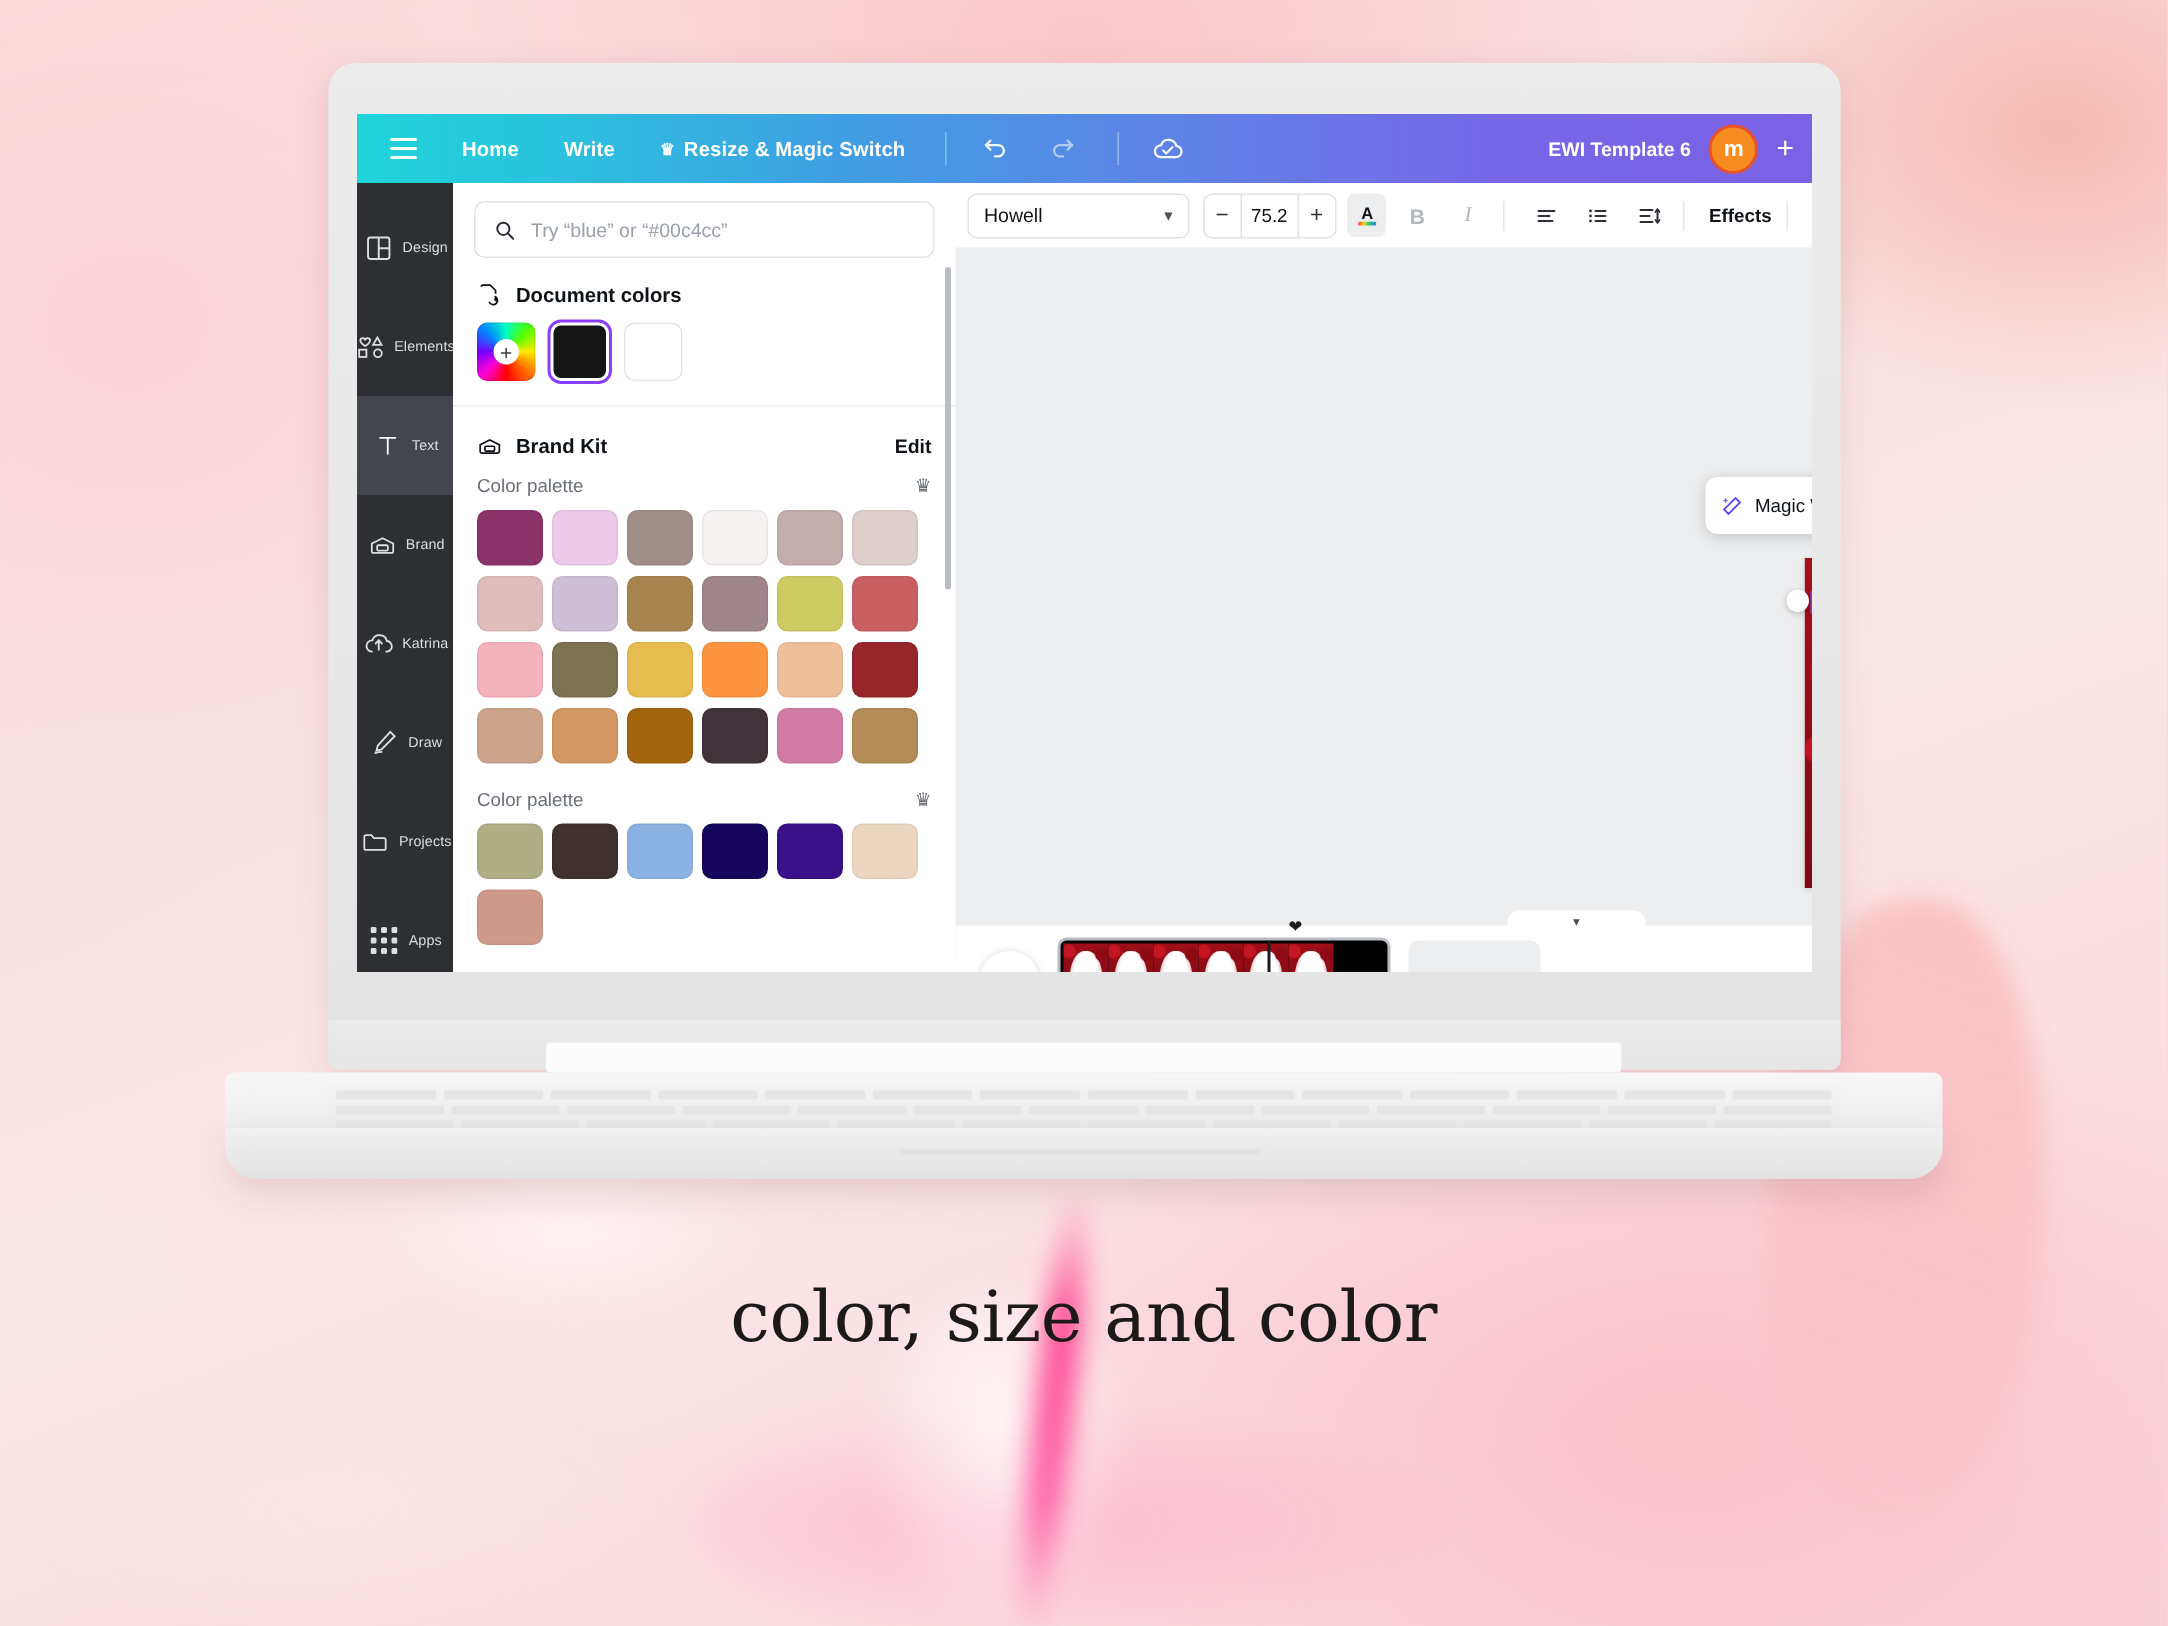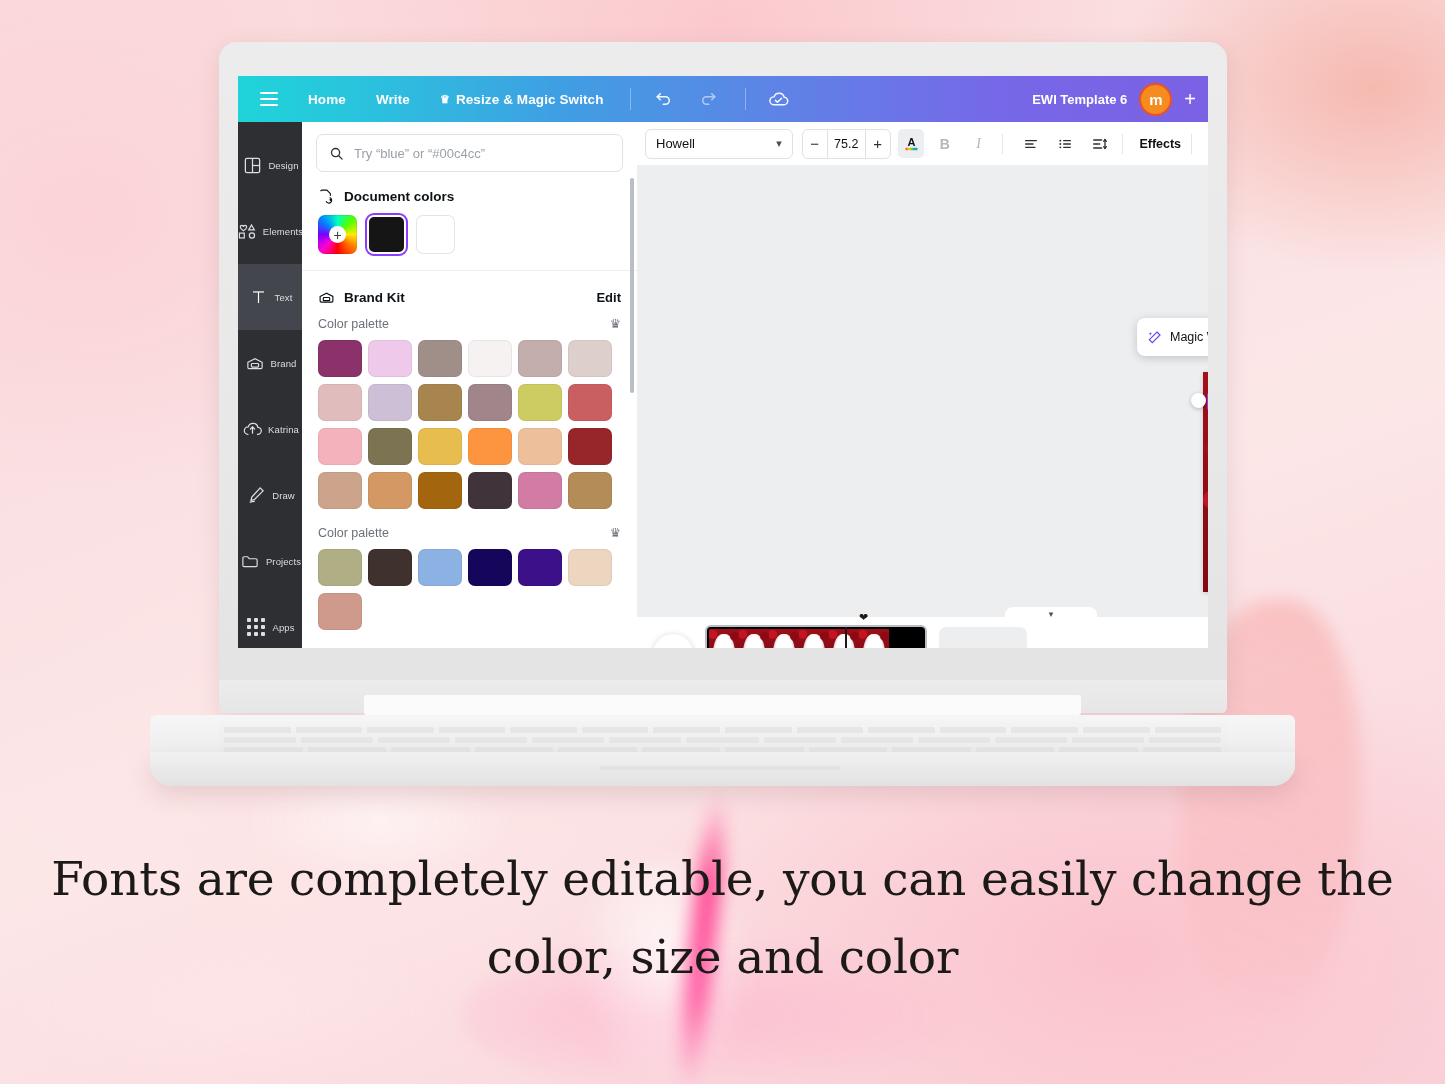--- a/index.html
+++ b/index.html
@@ -756,15 +756,14 @@
         </div>
         <div class="add-page">+</div>
       </div>
 
     </div>
 
   </div>
 </div>
 
 <div class="caption">
-  <div>Fonts are completely editable, you can easily change the</div>
   <div>color, size and color</div>
 </div>
 
 </body></html>

